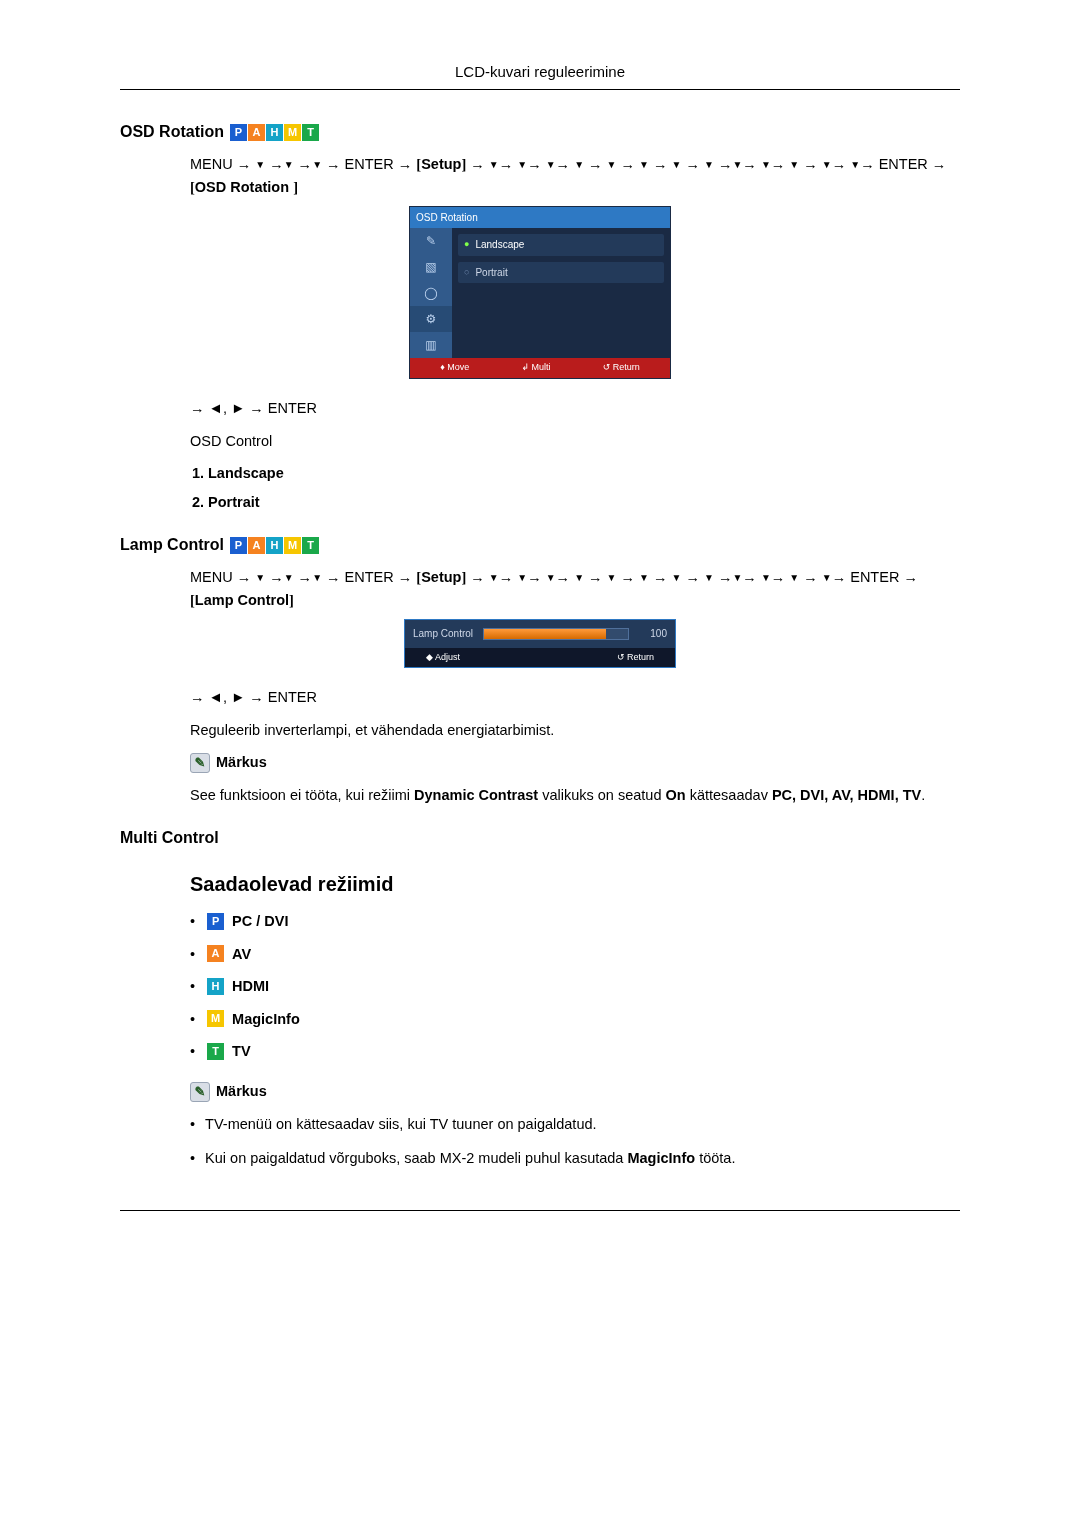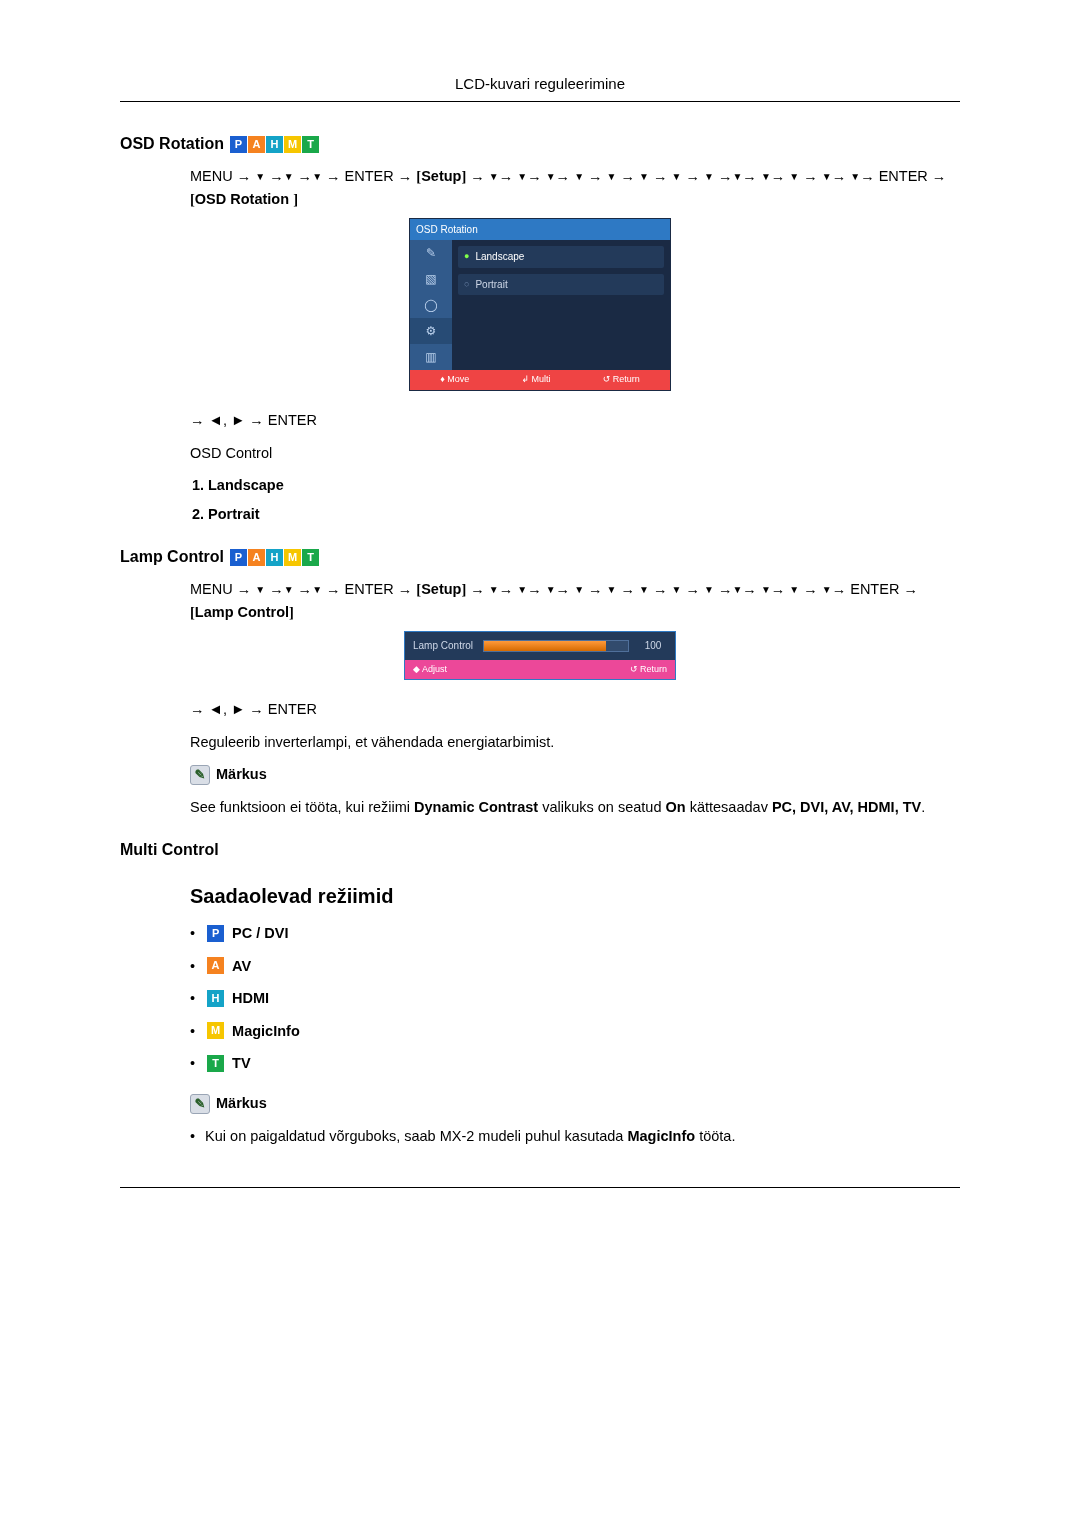--- a/index.html
+++ b/index.html
@@ -5,21 +5,21 @@
   body {
     font-family: Arial, Helvetica, sans-serif;
     font-size: 14.5px;
     color: #000;
     margin: 0;
     padding: 60px 120px 80px 120px;
     line-height: 1.55;
   }
   .page {
     width: 840px;
-    margin: 12px auto;
+    margin: 0 auto;
   }
   .header-title {
     text-align: center;
     font-size: 15px;
     margin-bottom: 6px;
   }
   hr.rule {
     border: none;
     border-top: 1px solid #000;
     margin: 2px 0 30px 0;
@@ -139,21 +139,21 @@
     font-size: 10px;
     color: #cfd8e8;
   }
   .osd-row.sel .radio { color:#7fff4a; }
   .osd-row.sel .lbl { color:#ffffff; }
   .radio {
     font-size: 9px;
     color: #6a82a6;
   }
   .osd-footer {
-    background: #ef4444;
+    background: #b91c1c;
     display: flex;
     justify-content: space-around;
     font-size: 9px;
     color: #fff;
     padding: 3px 4px;
   }
   
   .lamp-shot {
     width: 270px;
     border: 1px solid #2e79c4;
@@ -174,29 +174,29 @@
     position: relative;
     border: 1px solid #50709b;
   }
   .lamp-bar-inner {
     height: 100%;
     background: linear-gradient(#ff9a3a,#d66a00);
     width: 85%;
   }
   .lamp-val {
     width: 28px;
-    text-align: center;
+    text-align: right;
   }
   .lamp-footer {
-    background: #ec4899;
+    background: #0f172a;
     display: flex;
     justify-content: space-between;
     font-size: 9px;
     color: #fff;
-    padding: 3px 8px;
+    padding: 3px 21px;
   }
   
   .note-icon {
     display: inline-flex;
     width: 18px;
     height: 18px;
     background: #d9dee6;
     border: 1px solid #9aa5b5;
     border-radius: 3px;
     align-items: center;
@@ -381,20 +381,23 @@
     </li>
   </ul>
 
   <div class="note-line">
     <span class="note-icon">✎</span>
     <span>Märkus</span>
   </div>
 
   <ul class="bullet-list">
     <li>
+        <span>TV-menüü on kättesaadav siis, kui TV tuuner on paigaldatud.</span>
+      </li>
+    <li>
       <span>
         <span>Kui on paigaldatud võrguboks, saab MX-2 mudeli puhul kasutada </span><span class="bold">MagicInfo</span><span> tööta.</span>
       </span>
     </li>
   </ul>
 
   <hr class="rule-bottom">
 </div>
 
 </body></html>

